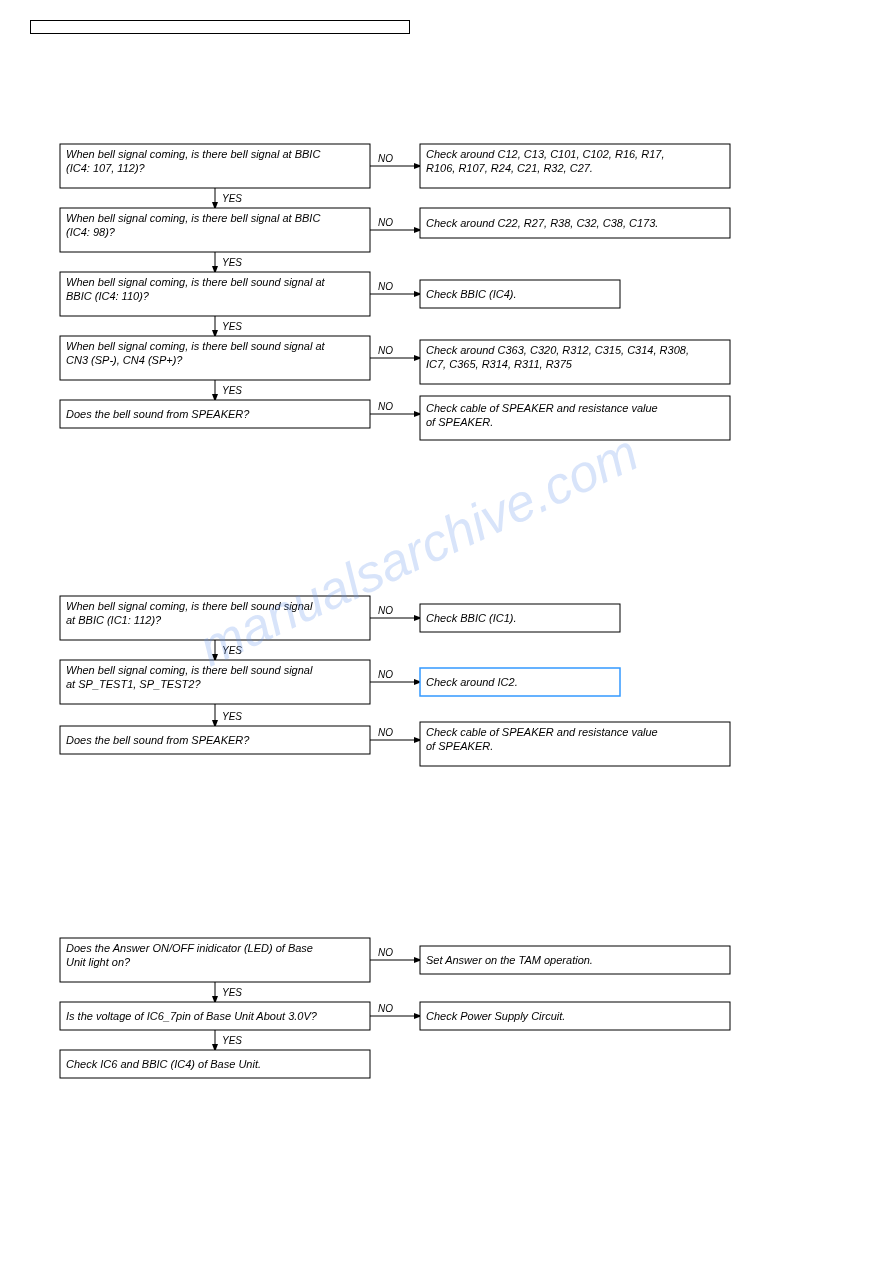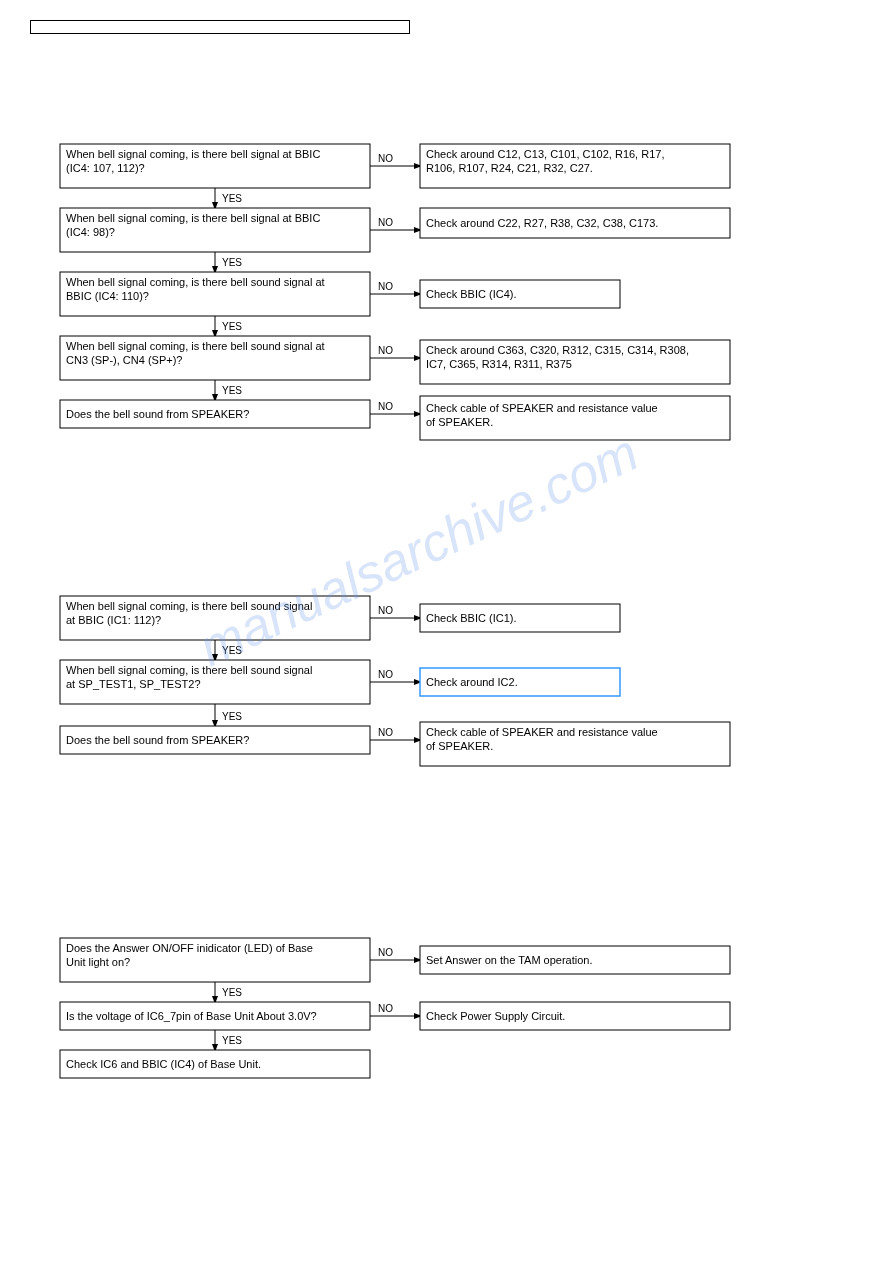--- a/index.html
+++ b/index.html
@@ -26,20 +26,21 @@
       width: 380px;
       height: 14px;
       border: 1px solid #000;
       margin-bottom: 100px;
     }
 
     
     .flowchart-section {
       position: relative;
       margin-bottom: 60px;
+      font-style: italic;
     }
 
     
     .watermark {
       position: absolute;
       top: 520px;
       left: 180px;
       font-size: 52px;
       color: rgba(100, 149, 237, 0.25);
       transform: rotate(-25deg);

